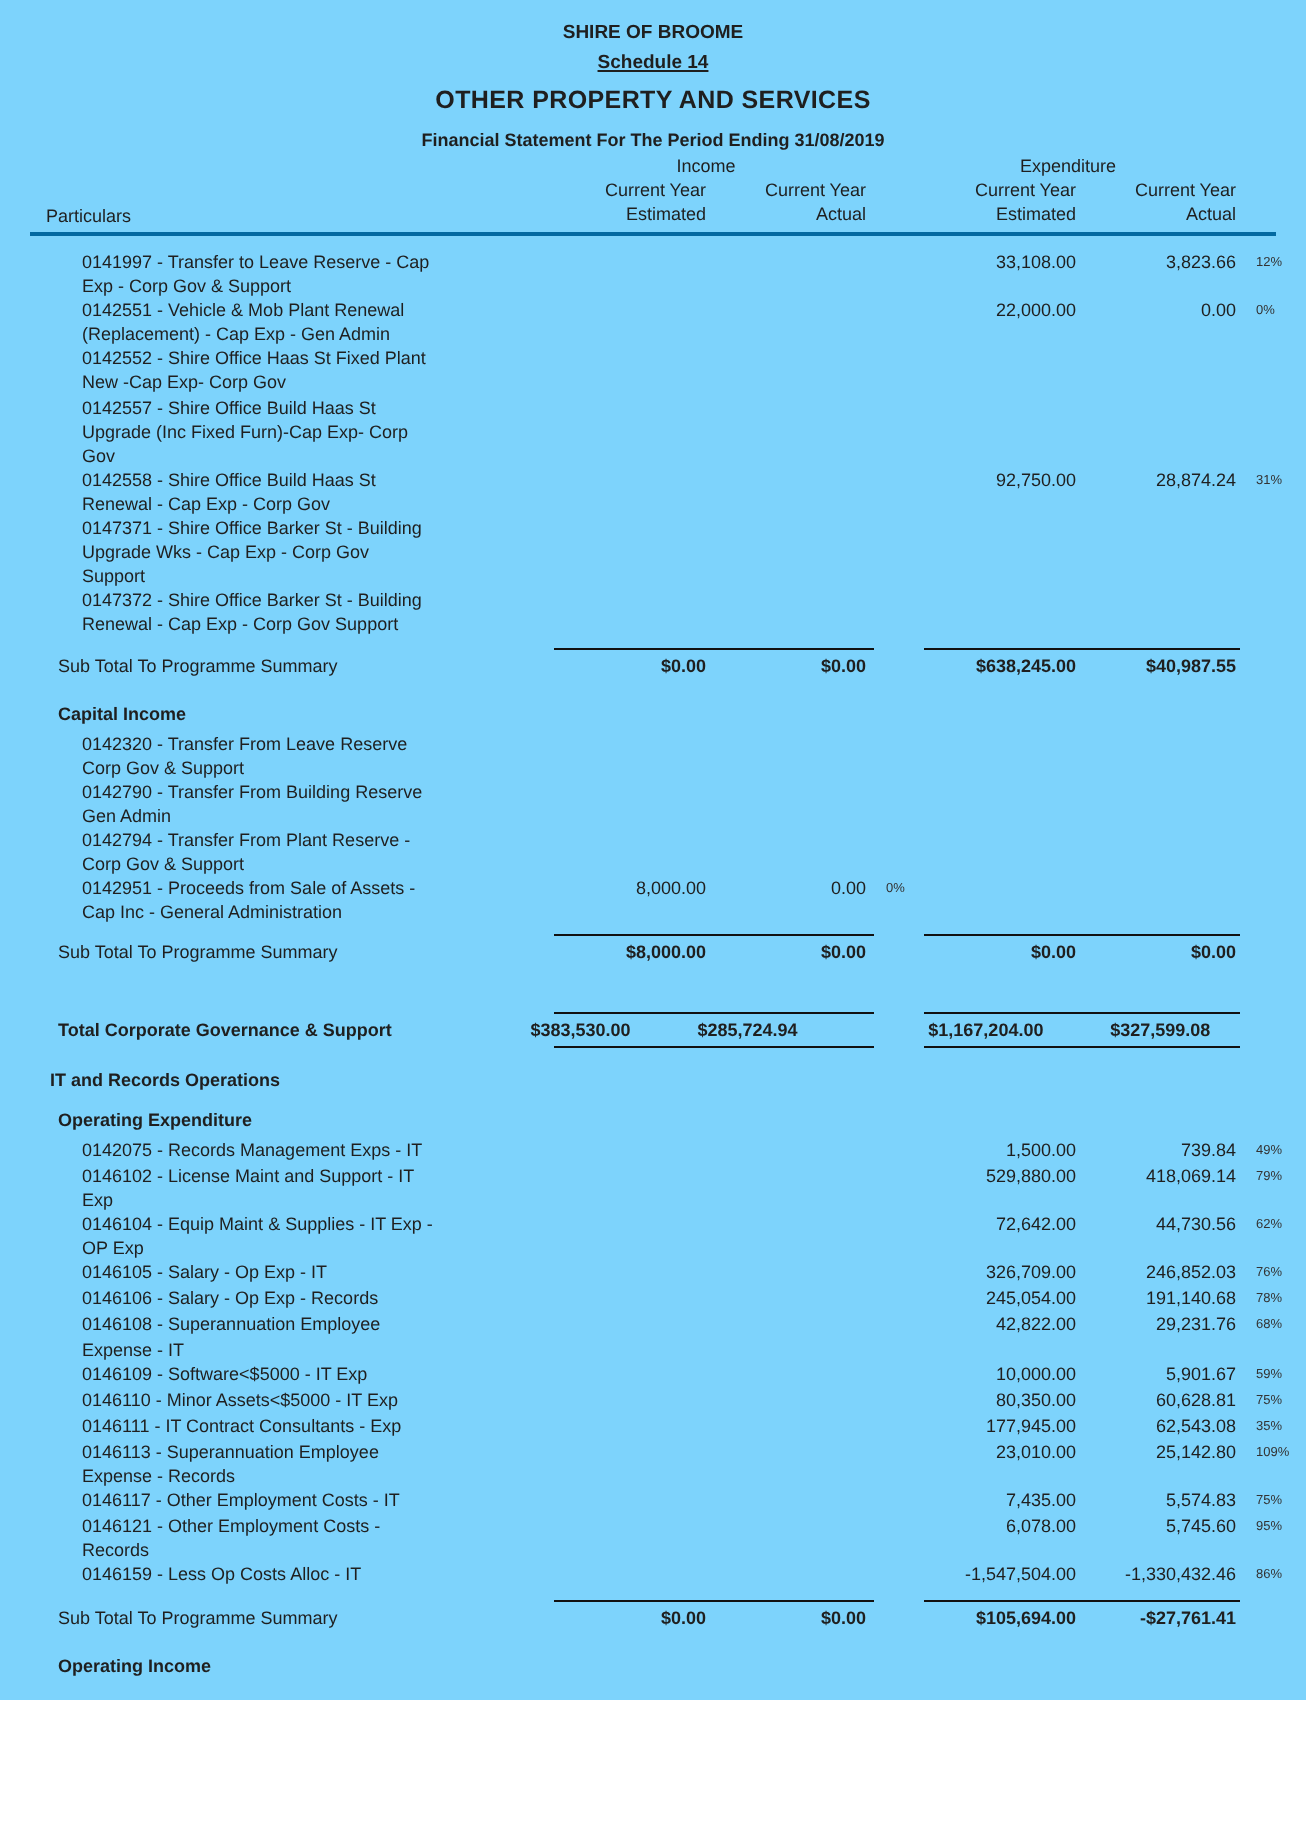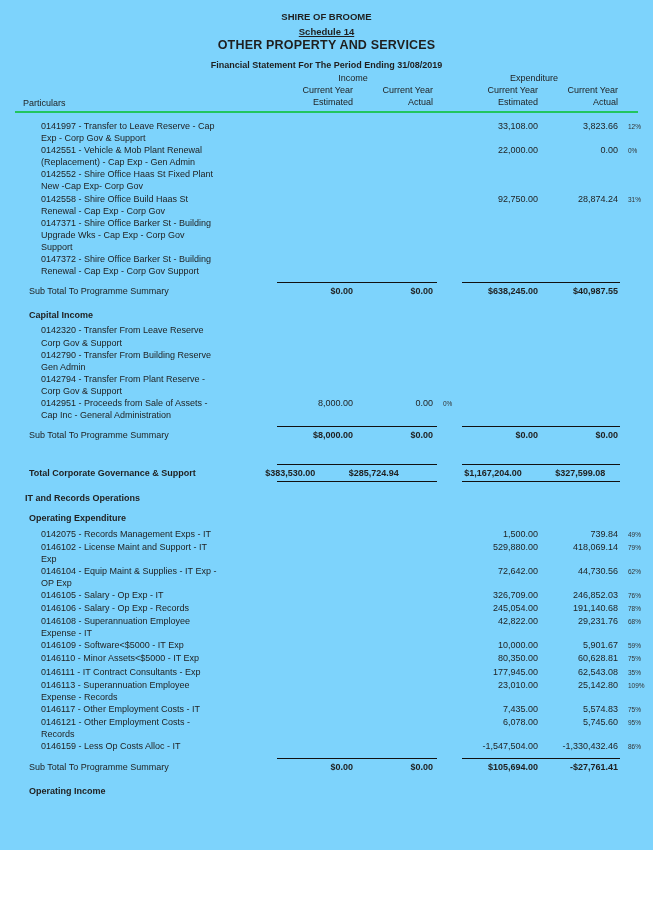--- a/index.html
+++ b/index.html
@@ -5,25 +5,25 @@
   html,body { margin:0; padding:0; background:#ffffff; }
   .page {
     position:relative; width:653px; height:850px; background:#7dd3fc;
     font-family:"Liberation Sans", sans-serif; font-size:9px; color:#1f1f1f;
     overflow:hidden;
   }
   
   .doc-header { text-align:center; padding-top:11px; }
   .org       { font-size:9.5px; font-weight:bold; }
   .schedule  { font-size:9.5px; font-weight:bold; margin-top:4px;text-decoration:underline; }
-  .title     { font-size:12.5px; font-weight:bold; margin-top:1px; letter-spacing:.2px; }
+  .title     { font-size:12.5px; font-weight:bold; margin-top:6px; letter-spacing:.2px; }
   .subtitle  { font-size:9px; font-weight:bold; margin-top:8px; }
 
   
-  .colhead { position:relative; margin:3px 15px 0; border-bottom:2px solid #22c55e; padding-bottom:3px; }
+  .colhead { position:relative; margin:3px 15px 0; border-bottom:2px solid #0369a1; padding-bottom:3px; }
   .group-row { position:relative; height:12px; }
   .group { position:absolute; text-align:center; }
   .group-income { left:255px; width:166px; }
   .group-exp    { left:443px; width:152px; }
   .colhead-row { display:flex; align-items:flex-end; }
   .colhead-row .cell { box-sizing:border-box; }
   .ch-label   { width:255px; padding-left:8px; }
   .ch-inc-est { width:83px; }
   .ch-inc-act { width:80px; }
   .ch-inc-pct { width:28px; }
@@ -140,20 +140,31 @@
       <div class="cell label">0142552 - Shire Office Haas St Fixed Plant
 New -Cap Exp- Corp Gov</div>
       <div class="cell num inc-est"></div>
       <div class="cell num inc-act"></div>
       <div class="cell pct inc-pct"></div>
       <div class="cell num exp-est"></div>
       <div class="cell num exp-act"></div>
       <div class="cell pct exp-pct"></div>
     </div>
       <div class="row item">
+      <div class="cell label">0142557 - Shire Office Build Haas St
+Upgrade (Inc Fixed Furn)-Cap Exp- Corp
+Gov</div>
+      <div class="cell num inc-est"></div>
+      <div class="cell num inc-act"></div>
+      <div class="cell pct inc-pct"></div>
+      <div class="cell num exp-est"></div>
+      <div class="cell num exp-act"></div>
+      <div class="cell pct exp-pct"></div>
+    </div>
+      <div class="row item">
       <div class="cell label">0142558 - Shire Office Build Haas St
 Renewal - Cap Exp - Corp Gov</div>
       <div class="cell num inc-est"></div>
       <div class="cell num inc-act"></div>
       <div class="cell pct inc-pct"></div>
       <div class="cell num exp-est">92,750.00</div>
       <div class="cell num exp-act">28,874.24</div>
       <div class="cell pct exp-pct">31%</div>
     </div>
       <div class="row item">

